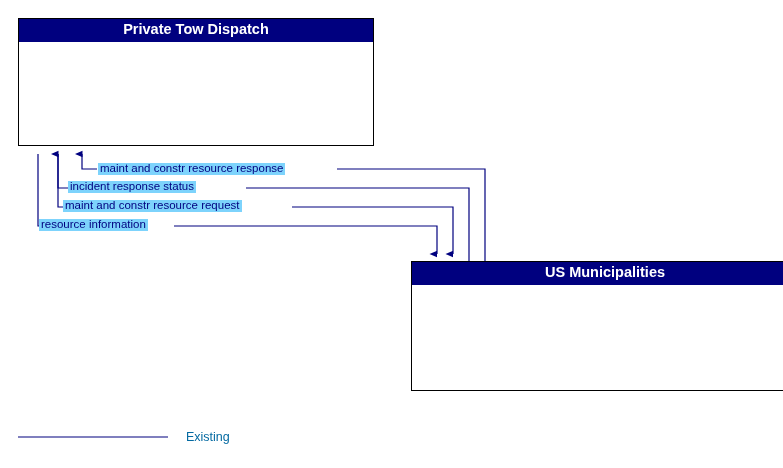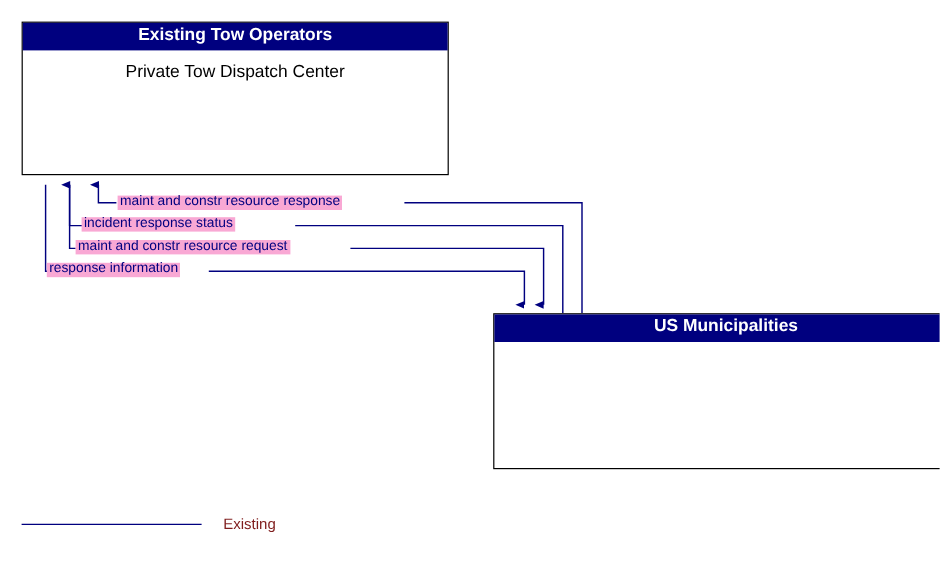--- a/index.html
+++ b/index.html
@@ -55,32 +55,32 @@
     top: 261px;
     width: 388px;
     height: 130px;
   }
   .flow-label {
     position: absolute;
     color: #00007f;
     font-size: 11.5px;
     line-height: 1;
     white-space: nowrap;
-    background: #f9a8d4;
+    background: #7dd3fc;
     padding: 0 2px;
   }
   #label-0 { left: 98px;  top: 163px; }
   #label-1 { left: 68px;  top: 181px; }
   #label-2 { left: 63px;  top: 200px; }
   #label-3 { left: 39px;  top: 219px; }
   .legend-text {
     position: absolute;
     left: 186px;
     top: 431px;
-    color: #7f1d1d;
+    color: #0369a1;
     font-size: 12.5px;
     line-height: 1;
   }
   svg line, svg polyline, svg path { shape-rendering: geometricPrecision; }
 </style>
 </head>
 <body>
 
 <svg id="canvas" xmlns="http://www.w3.org/2000/svg">
   <defs>
@@ -111,26 +111,25 @@
     <polyline points="38,154 38,226 42,226" fill="none" stroke="#00007f" stroke-width="1.2"></polyline>
     <polyline points="174,226 437,226 437,254" fill="none" stroke="#00007f" stroke-width="1.2" marker-end="url(#arrow-down)"></polyline>
   </g>
 
   <line x1="38" y1="154" x2="38" y2="154" stroke="#00007f" stroke-width="1.2"></line>
 
   <line x1="18" y1="437" x2="168" y2="437" stroke="#00007f" stroke-width="1.2"></line>
 </svg>
 
 <div class="box" id="box-tow">
-  <div class="box-header">Existing Tow Operators</div>
-  <div class="box-body">Private Tow Dispatch Center</div>
+  <div class="box-header">Private Tow Dispatch</div>
 </div>
 
 <div class="box" id="box-muni">
   <div class="box-header">US Municipalities</div>
 </div>
 
 <div class="flow-label" id="label-0">maint and constr resource response</div>
 <div class="flow-label" id="label-1">incident response status</div>
 <div class="flow-label" id="label-2">maint and constr resource request</div>
-<div class="flow-label" id="label-3">response information</div>
+<div class="flow-label" id="label-3">resource information</div>
 
 <div class="legend-text">Existing</div>
 
 </body></html>

